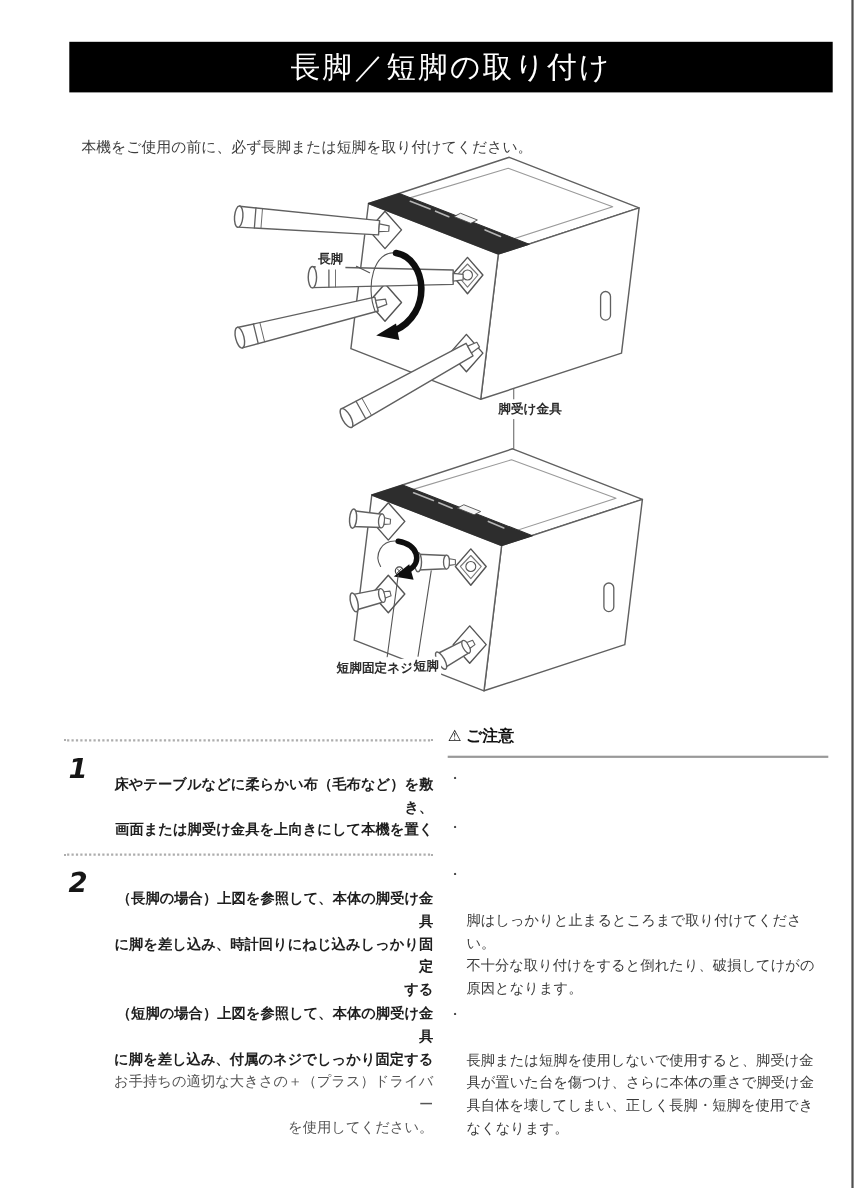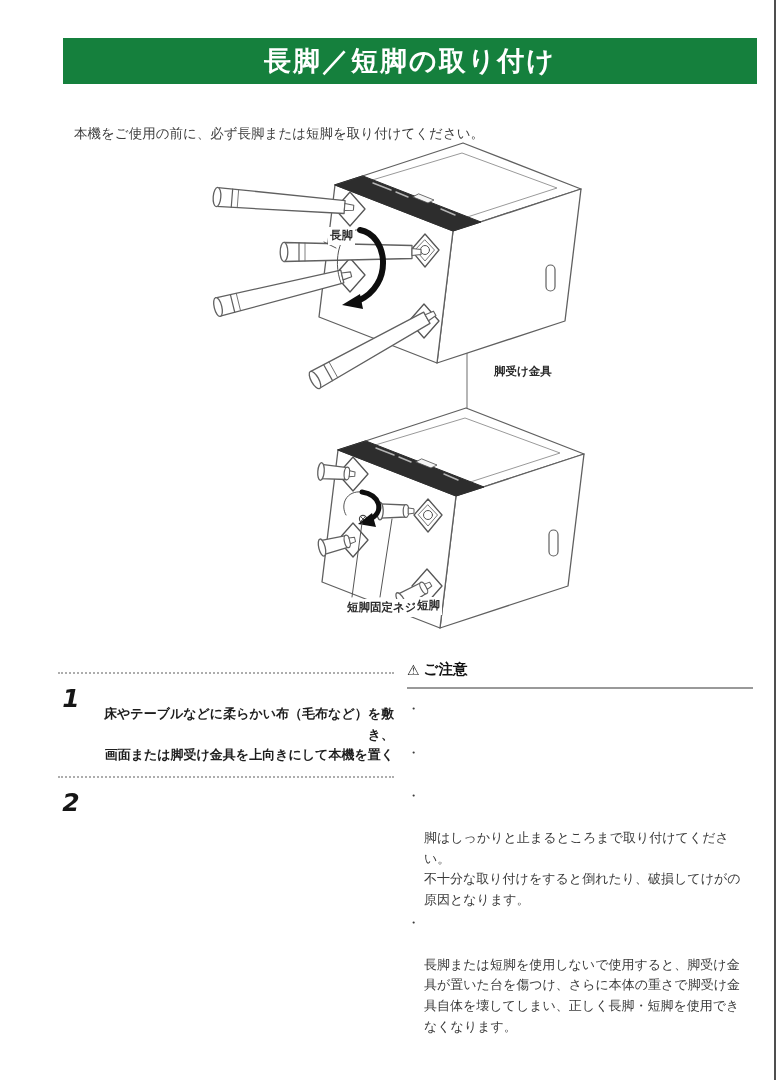--- a/index.html
+++ b/index.html
@@ -8,31 +8,31 @@
     background:#ffffff;overflow:hidden;
     font-family:"DejaVu Sans","Liberation Sans",sans-serif;
     color:#222;
   }
   
   .edge-line{position:absolute;left:774px;top:0;width:2px;height:1080px;background:#4f4f4f;}
 
   
   .title-banner{
     position:absolute;left:63px;top:38px;width:694px;height:46px;
-    background:#15803d;color:#ffffff;
+    background:#000000;color:#ffffff;
     display:flex;align-items:center;justify-content:center;
-    font-size:27px;font-weight:700;letter-spacing:2px;
+    font-size:27px;font-weight:400;letter-spacing:2px;
   }
   .intro{position:absolute;left:74px;top:125px;font-size:13.5px;color:#3d3d3d;}
 
   
   .figure-svg{position:absolute;left:100px;top:115px;}
   .dia-label{
     position:absolute;font-size:11.5px;font-weight:700;color:#2b2b2b;
-    background:#ffffff;padding:2px 2px;line-height:1.2;white-space:nowrap;margin-left:41px;
+    background:#ffffff;padding:2px 2px;line-height:1.2;white-space:nowrap;
   }
   .lbl-long-leg{left:287px;top:227px;}
   .lbl-bracket{left:451px;top:363px;}
   .lbl-screw{left:304px;top:599px;text-align:center;}
   .lbl-short-leg{left:374px;top:597px;}
 
   
   .steps{position:absolute;left:58px;top:672px;width:336px;}
   .sep{border-top:2px dotted #adadad;height:0;margin-bottom:9px;}
   .step{display:flex;gap:10px;margin-bottom:10px;}
@@ -171,20 +171,27 @@
       <div class="step-num">1</div>
       <div class="step-text">
         <span>床やテーブルなどに柔らかい布（毛布など）を敷き、
 画面または脚受け金具を上向きにして本機を置く</span>
       </div>
     </div>
     <div class="sep"></div>
     <div class="step">
       <div class="step-num">2</div>
       <div class="step-text">
+        <span>（長脚の場合）上図を参照して、本体の脚受け金具
+に脚を差し込み、時計回りにねじ込みしっかり固定
+する
+（短脚の場合）上図を参照して、本体の脚受け金具
+に脚を差し込み、付属のネジでしっかり固定する</span>
+        <div class="step-note">お手持ちの適切な大きさの＋（プラス）ドライバー
+を使用してください。</div>
       </div>
     </div>
   </div>
 
   <div class="caution">
     <div class="caution-head">
       <span class="warn-icon">⚠</span>
       <span>ご注意</span>
     </div>
     <ul class="caution-list">

